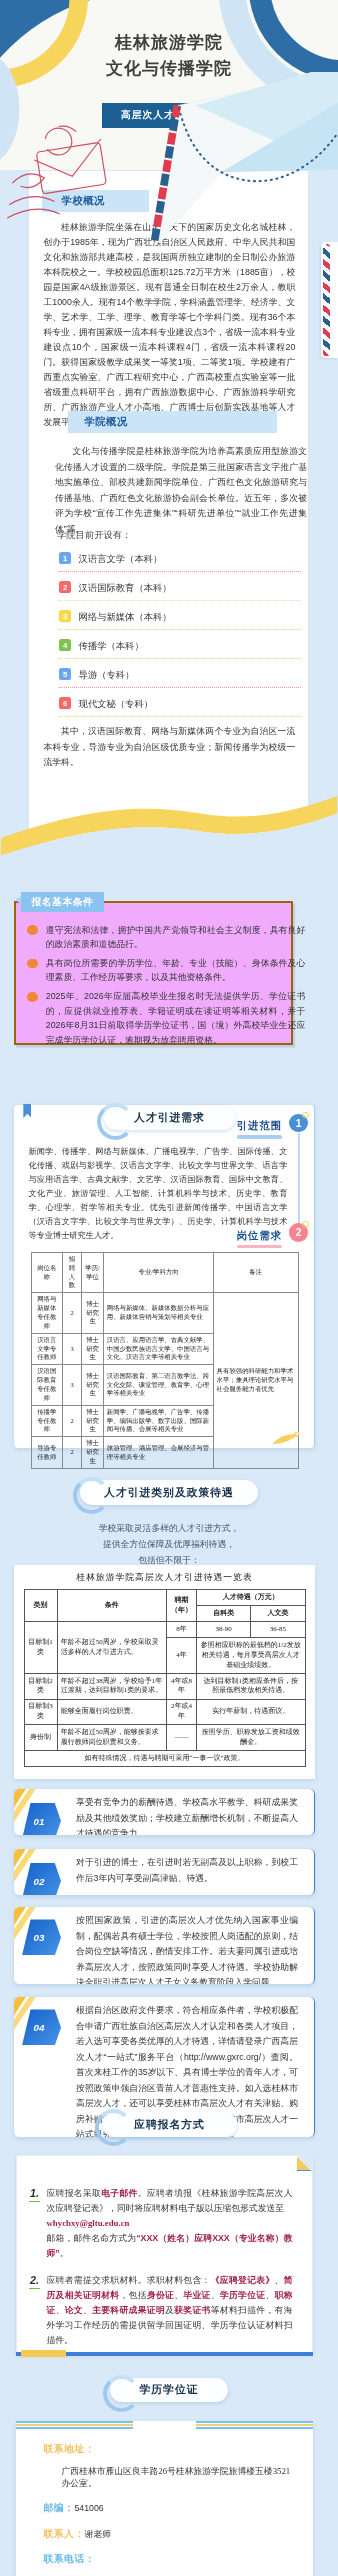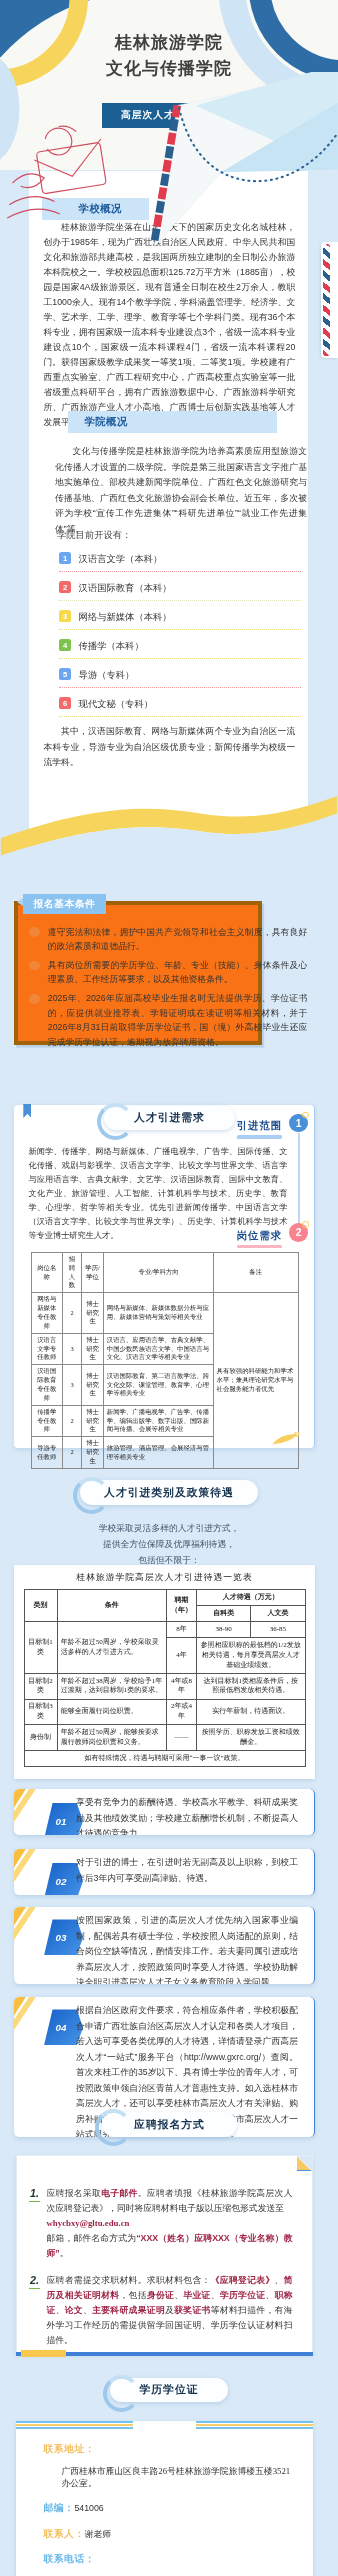--- a/index.html
+++ b/index.html
@@ -19,21 +19,21 @@
            background:#1c6093; color:#fff; font-size:9.8px; font-weight:bold;
            display:flex; align-items:center; justify-content:center;
            letter-spacing:1px; z-index:4; }
 
   
   .card1 { position:absolute; left:28px; top:170px; width:281px; height:677px;
            background:#ffffff; border:0.5px solid #d6e8f6; z-index:2; }
   .strip { position:absolute; background:#cbe4f8; height:21.6px; display:flex;
            align-items:center; }
   .strip span { color:#1d5c9c; font-size:10.3px; font-weight:bold; letter-spacing:0.5px; }
-  .strip1 { left:13px; top:27px; width:107px;padding-left:17px; }
+  .strip1 { left:13px; top:19px; width:107px; }
   .strip1 span { padding-left:19.6px; }
   .strip2 { left:39px; top:240px; width:209px; }
   .strip2 span { padding-left:16.5px; }
   .para { position:absolute; color:#333; font-size:8.8px; text-align:justify;
           text-indent:2em; }
   .para1 { left:14.4px; top:49px; width:252px; line-height:15px; }
   .para2 { left:26px; top:273px; width:252px; line-height:15.5px; }
   .majors-intro { position:absolute; left:28px; top:358px; font-size:9.3px; color:#444; }
   .majors { position:absolute; left:30px; top:381px; width:242px; }
   .major-row { position:relative; height:29px; }
@@ -41,22 +41,22 @@
                  border-radius:2.6px; color:#fff; font-size:7.7px; font-weight:bold;
                  display:flex; align-items:center; justify-content:center; }
   .major-label { position:absolute; left:19.6px; top:0.5px; font-size:9.3px; color:#333; }
   .major-line { position:absolute; left:0; top:18.5px; width:242px;
                 border-bottom:1px dotted #e8d88a; }
   .note-para { left:14.4px; top:553px; width:252px; line-height:15.5px; }
 
   .wave-svg { position:absolute; left:0; top:793px; z-index:5; }
 
   
-  .cond-box { position:absolute; left:14px; top:901px; width:248px; height:144px;
-              border:4px solid #a16207; background:#f97316;
+  .cond-box { position:absolute; left:14px; top:901px; width:279px; height:144px;
+              border:2px solid #a16207; background:#f0abfc;
               box-shadow:2.1px 2.6px 0 rgba(130,165,205,.35); }
   .cond-label { position:absolute; left:5.2px; top:-10.8px; background:#8ac3ef;
                 color:#fff; font-size:9.8px; font-weight:bold; padding:3.6px 10.3px;
                 letter-spacing:0.5px; }
   .cond-label::before { content:""; position:absolute; left:-6.2px; top:4.1px;
                 border-top:4.6px solid transparent; border-bottom:4.6px solid transparent;
                 border-right:6.2px solid #aed4f2; }
   .cond-items { position:absolute; left:11.3px; top:19.6px; width:278px; }
   .cond-item { position:relative; padding-left:18.5px; margin-bottom:4.6px;
                font-size:8.8px; line-height:14.4px; color:#333; text-align:justify; }
@@ -125,21 +125,21 @@
   .policy-table td.cond { text-align:left; }
 
   
   .bcard { position:absolute; left:14px; width:301px; background:#fff;
            border-radius:5.2px; border-right:1.5px solid #3f7fd6;
            box-shadow:0 1.5px 4.1px rgba(120,160,200,.3); overflow:hidden; z-index:2; }
   .bcard .ribbon1 { position:absolute; left:0; top:0; width:33px; height:33px;
            background:#f9be3d; clip-path:polygon(0 0,36% 0,0 56%); }
   .bcard .ribbon2 { position:absolute; left:0; top:0; width:33px; height:33px;
            background:#fcd978; clip-path:polygon(46% 0,66% 0,0 100%,0 68%); }
-  .bnum { position:absolute; left:30px; width:39px; height:36px;
+  .bnum { position:absolute; left:8px; width:39px; height:36px;
            background:linear-gradient(135deg,#1560c8,#4694e8);
            clip-path:polygon(22% 0,84% 0,100% 50%,84% 100%,0 100%);
            color:#fff; font-size:9.8px; font-weight:bold; font-style:italic;
            display:flex; align-items:center; justify-content:center;
            padding-right:5.2px; }
   .btext { position:absolute; left:62px; top:6.2px; width:222px; font-size:8.8px;
            line-height:15.5px; color:#333; text-align:justify; }
 
   
   .note-card { position:absolute; left:15.5px; top:2155px; width:297px; height:200px;

